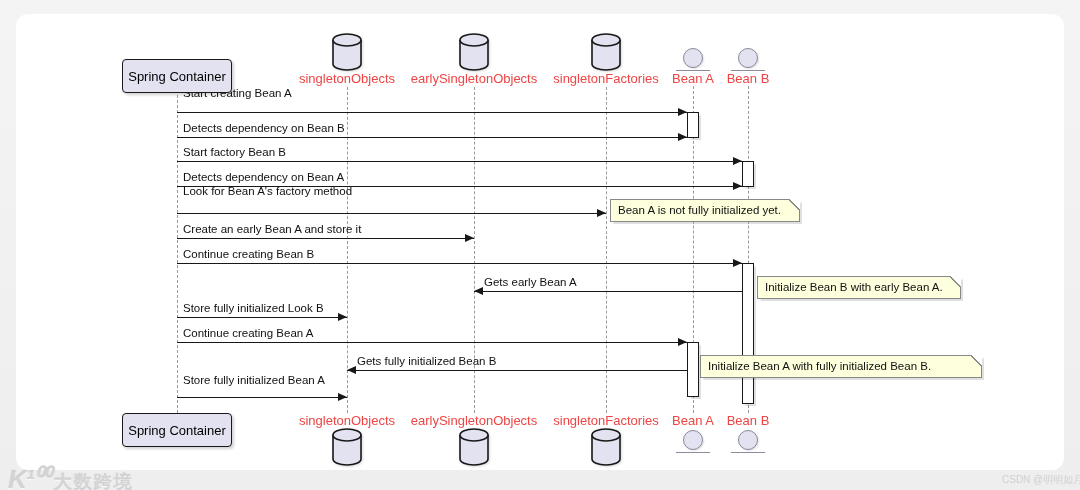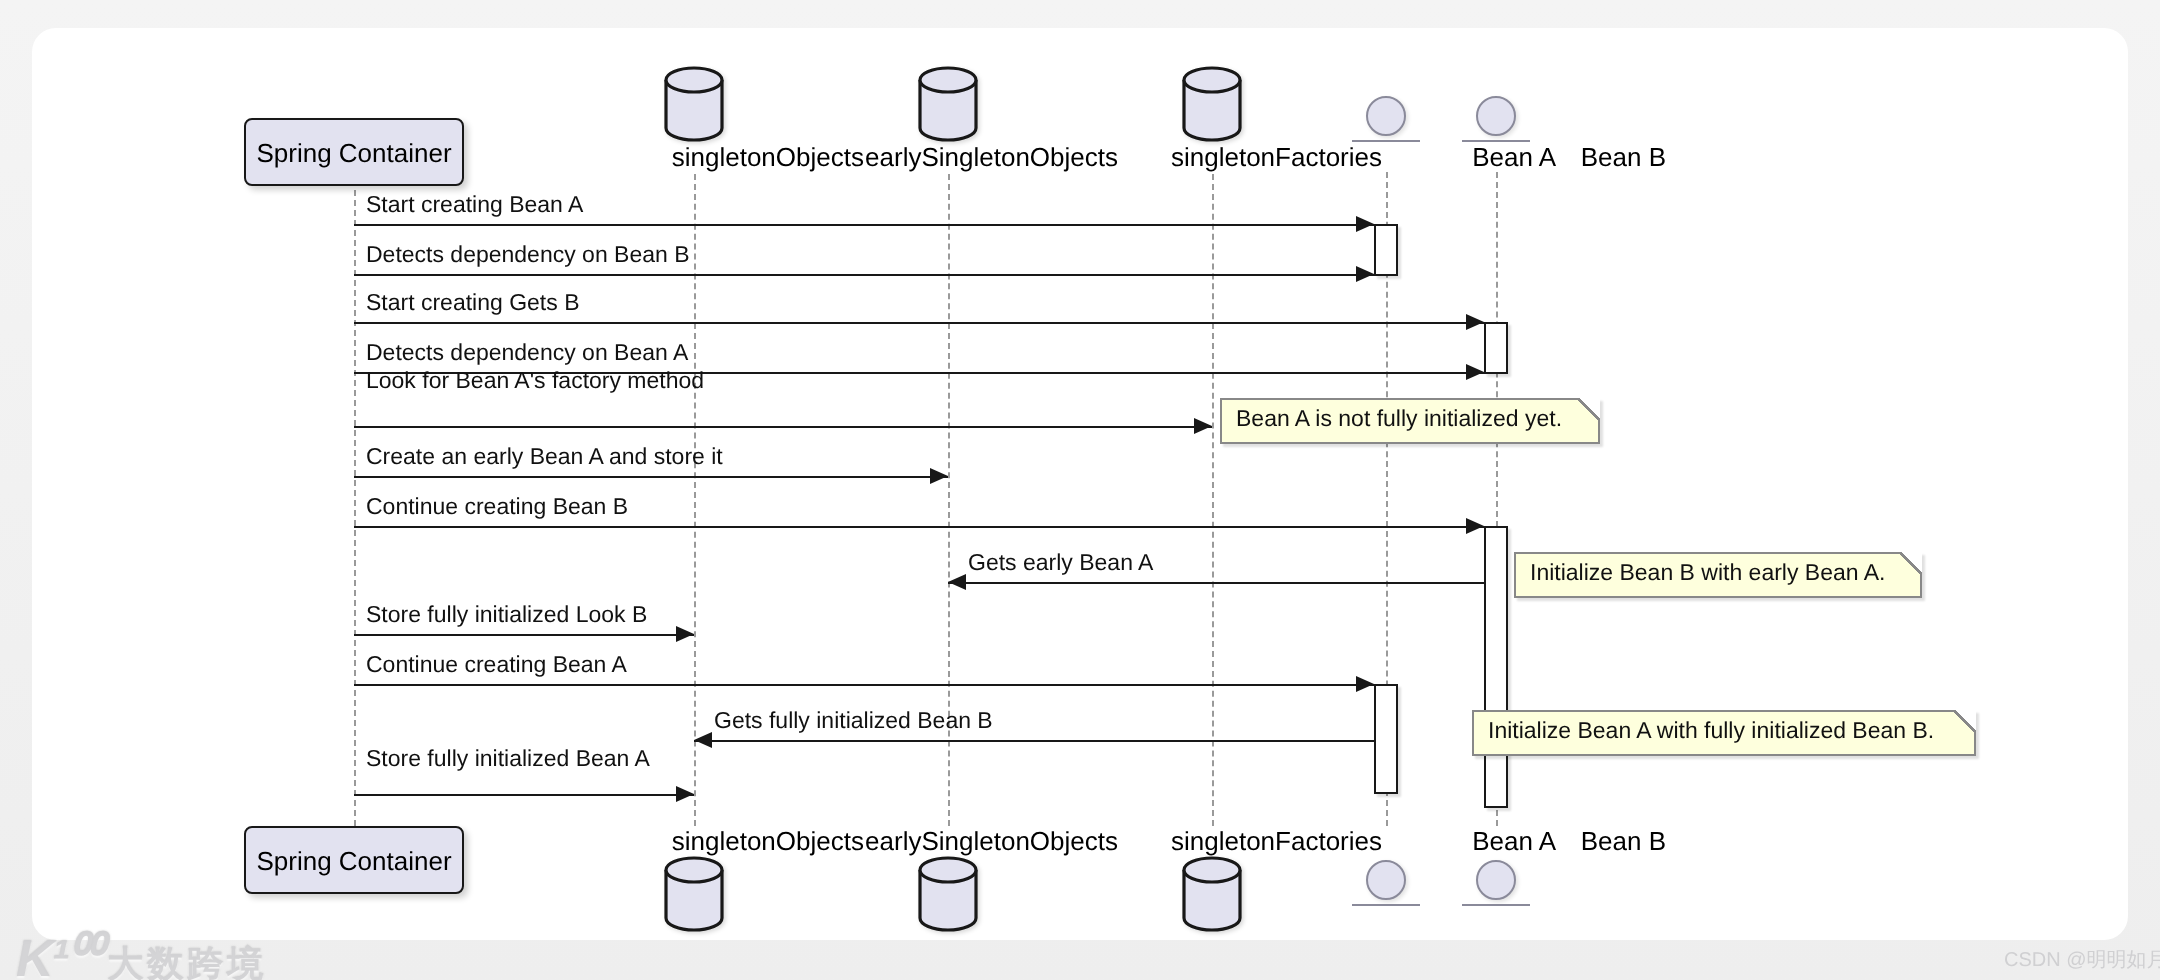--- a/index.html
+++ b/index.html
@@ -8,21 +8,21 @@
   .stage{position:absolute;left:0;top:0;width:1080px;height:490px;}
   .panel{position:absolute;left:16px;top:14px;width:1048px;height:456px;
     background:#ffffff;border-radius:12px;}
   
   .lifeline{position:absolute;width:0;border-left:1px dashed #9a9a9a;z-index:1;}
   
   .pbox{position:absolute;width:110px;height:34px;background:#E2E2F0;border:1px solid #181818;
     border-radius:4px;box-shadow:2px 2px 3px rgba(0,0,0,0.18);
     display:flex;align-items:center;justify-content:center;
     font-size:13px;color:#000;z-index:5;box-sizing:border-box;}
-  .plabel{position:absolute;width:170px;text-align:right;font-size:13px;color:#000000;z-index:5;}
+  .plabel{position:absolute;width:170px;text-align:center;font-size:13px;color:#ef4444;z-index:5;}
   .dbicon{position:absolute;z-index:5;filter:drop-shadow(1.5px 1.5px 1px rgba(0,0,0,0.15));}
   .entity-circle{position:absolute;width:20px;height:20px;border-radius:50%;
     background:#E2E2F0;border:1px solid #8a8a9a;box-sizing:border-box;z-index:5;
     box-shadow:1px 1px 2px rgba(0,0,0,0.12);}
   .entity-line{position:absolute;width:34px;height:0;border-top:1.5px solid #8a8a9a;z-index:5;}
   
   .bar{position:absolute;width:12px;background:#ffffff;border:1px solid #181818;
     box-sizing:border-box;z-index:2;box-shadow:1.5px 1.5px 1px rgba(0,0,0,0.12);}
   
   .msg-label{position:absolute;font-size:11.5px;color:#111;white-space:nowrap;z-index:3;}
@@ -86,31 +86,31 @@
   <div class="entity-circle" style="left:738px;top:48px"></div>
   <div class="entity-line" style="left:731px;top:70px"></div>
   <div class="plabel" style="left:663px;top:71px">Bean B</div>
 
   <div class="bar" style="left:687px;top:112px;height:26px"></div>
   <div class="bar" style="left:742px;top:161px;height:26px"></div>
   <div class="bar" style="left:742px;top:263px;height:141px"></div>
   <div class="bar" style="left:687px;top:342px;height:55px"></div>
 
   <div>
-    <div class="msg-label" style="left:183px;top:97px">Start creating Bean A</div>
+    <div class="msg-label" style="left:183px;top:87px">Start creating Bean A</div>
     <div class="msg-line" style="left:177px;top:112px;width:510px"></div>
     <div class="head-r" style="left:678px;top:107.5px"></div>
   </div>
   <div>
     <div class="msg-label" style="left:183px;top:122px">Detects dependency on Bean B</div>
     <div class="msg-line" style="left:177px;top:137px;width:510px"></div>
     <div class="head-r" style="left:678px;top:132.5px"></div>
   </div>
   <div>
-    <div class="msg-label" style="left:183px;top:146px">Start creating Gets B</div>
+    <div class="msg-label" style="left:183px;top:146px">Start factory Bean B</div>
     <div class="msg-line" style="left:177px;top:161px;width:565px"></div>
     <div class="head-r" style="left:733px;top:156.5px"></div>
   </div>
   <div>
     <div class="msg-label" style="left:183px;top:171px">Detects dependency on Bean A</div>
     <div class="msg-line" style="left:177px;top:186px;width:565px"></div>
     <div class="head-r" style="left:733px;top:181.5px"></div>
   </div>
   <div>
     <div class="msg-label" style="left:183px;top:185px">Look for Bean A's factory method</div>
@@ -148,21 +148,21 @@
     <div class="head-l" style="left:347px;top:365.5px"></div>
   </div>
   <div>
     <div class="msg-label" style="left:183px;top:374px">Store fully initialized Bean A</div>
     <div class="msg-line" style="left:177px;top:397px;width:170px"></div>
     <div class="head-r" style="left:338px;top:392.5px"></div>
   </div>
 
   <div class="note" style="left:757px;top:276px;width:204px">Initialize Bean B with early Bean A.</div>
   <div class="note" style="left:610px;top:199px;width:190px">Bean A is not fully initialized yet.</div>
-  <div class="note" style="left:736px;top:355px;width:252px">Initialize Bean A with fully initialized Bean B.</div>
+  <div class="note" style="left:700px;top:355px;width:282px">Initialize Bean A with fully initialized Bean B.</div>
 
   <div class="pbox" style="left:122px;top:413px">Spring Container</div>
 
   <div class="plabel" style="left:262px;top:413px">singletonObjects</div>
   <svg class="dbicon" style="left:331px;top:428px" width="32" height="38" viewBox="0 0 32 38">
     <path d="M2 7 v24 a14 6 0 0 0 28 0 v-24" fill="#E2E2F0" stroke="#181818" stroke-width="1.6"></path>
     <ellipse cx="16" cy="7" rx="14" ry="6" fill="#E2E2F0" stroke="#181818" stroke-width="1.6"></ellipse>
   </svg>
 
   <div class="plabel" style="left:389px;top:413px">earlySingletonObjects</div>

